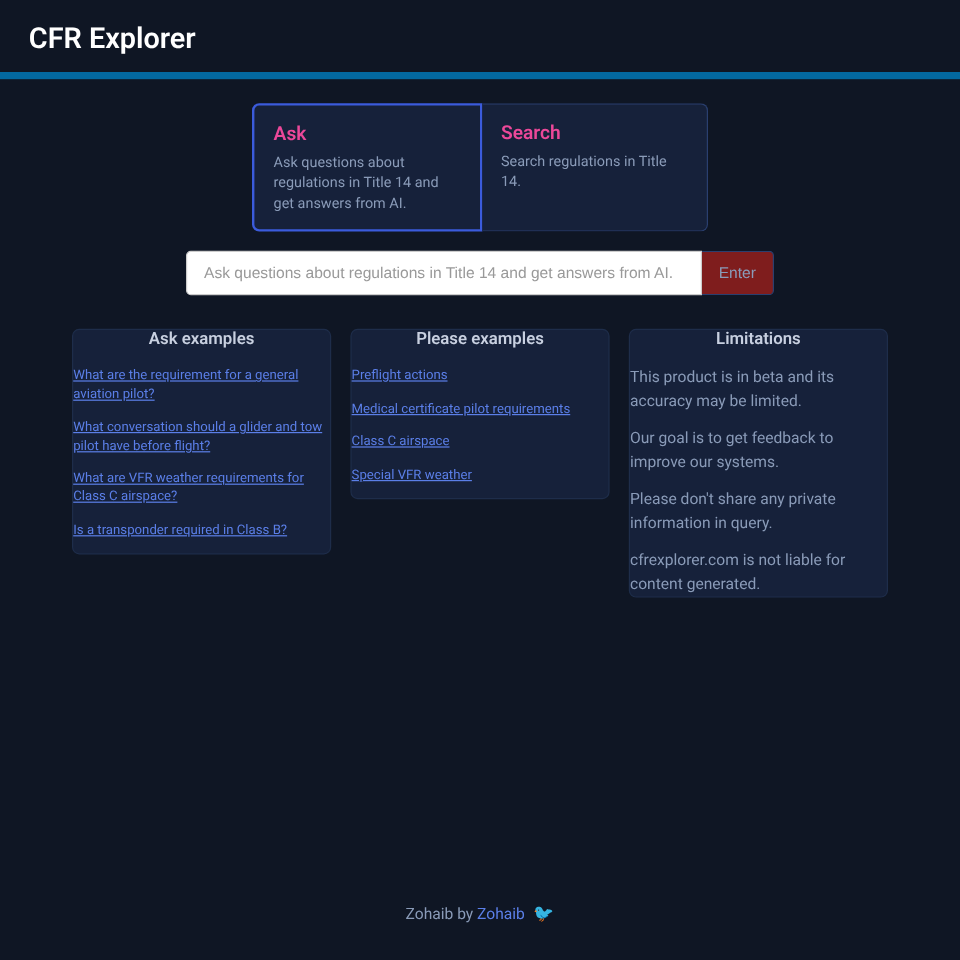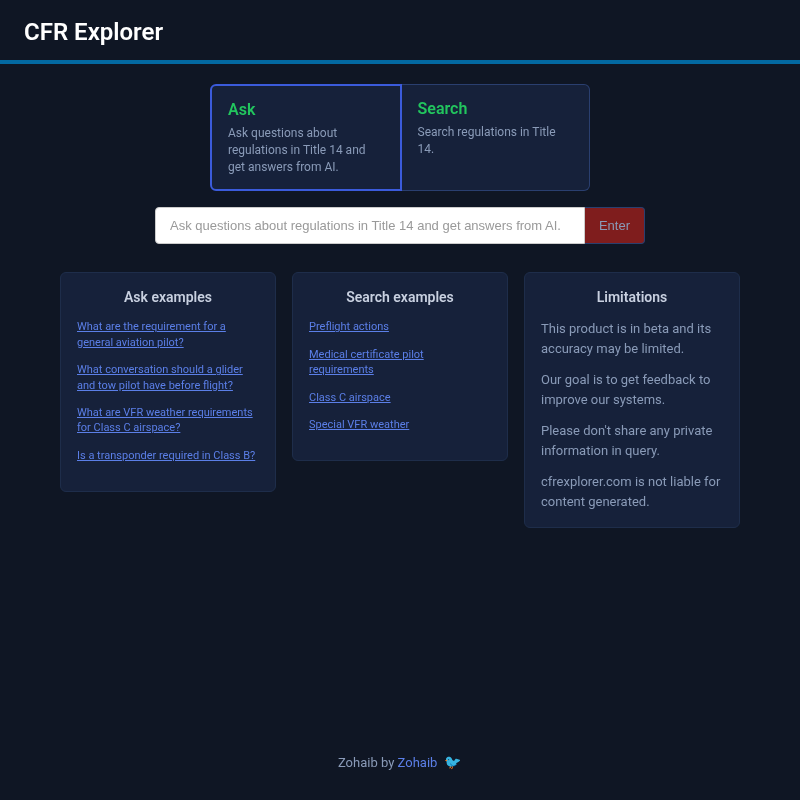--- a/index.html
+++ b/index.html
@@ -14,21 +14,21 @@
       background-color: #0f1624;
       color: #c8d0e0;
       font-family: -apple-system, BlinkMacSystemFont, 'Segoe UI', Roboto, sans-serif;
       font-size: 14px;
       overflow: hidden;
     }
 
     
     .header {
       padding: 18px 24px 14px 24px;
-      border-bottom: 4px solid #0369a1;
+      border-bottom: 6px solid #0369a1;
     }
 
     .app-title {
       font-size: 24px;
       font-weight: 600;
       color: #ffffff;
     }
 
     
     .main {
@@ -64,21 +64,21 @@
     }
 
     .tab-card:last-child {
       border-radius: 0 6px 6px 0;
       border-left: none;
     }
 
     .tab-card-title {
       font-size: 16px;
       font-weight: 600;
-      color: #22c55e;
+      color: #ec4899;
       margin-bottom: 6px;
     }
 
     .tab-card-desc {
       font-size: 12px;
       color: #8a9bb8;
       line-height: 1.4;
     }
 
     
@@ -120,21 +120,20 @@
       gap: 16px;
       width: 680px;
       align-items: flex-start;
     }
 
     .column {
       flex: 1;
       background: #16213a;
       border: 1px solid #1e2d4a;
       border-radius: 6px;
-      padding: 16px;
     }
 
     .column-title {
       font-size: 14px;
       font-weight: 600;
       color: #c8d0e0;
       margin-bottom: 14px;
       text-align: center;
     }
 
@@ -210,21 +209,21 @@
 
     <div class="column">
       <div class="column-title">Ask examples</div>
       <a class="example-link">What are the requirement for a general aviation pilot?</a>
       <a class="example-link">What conversation should a glider and tow pilot have before flight?</a>
       <a class="example-link">What are VFR weather requirements for Class C airspace?</a>
       <a class="example-link">Is a transponder required in Class B?</a>
     </div>
 
     <div class="column">
-      <div class="column-title">Search examples</div>
+      <div class="column-title">Please examples</div>
       <a class="example-link">Preflight actions</a>
       <a class="example-link">Medical certificate pilot requirements</a>
       <a class="example-link">Class C airspace</a>
       <a class="example-link">Special VFR weather</a>
     </div>
 
     <div class="column">
       <div class="column-title">Limitations</div>
       <p class="limitation-text">This product is in beta and its accuracy may be limited.</p>
       <p class="limitation-text">Our goal is to get feedback to improve our systems.</p>

